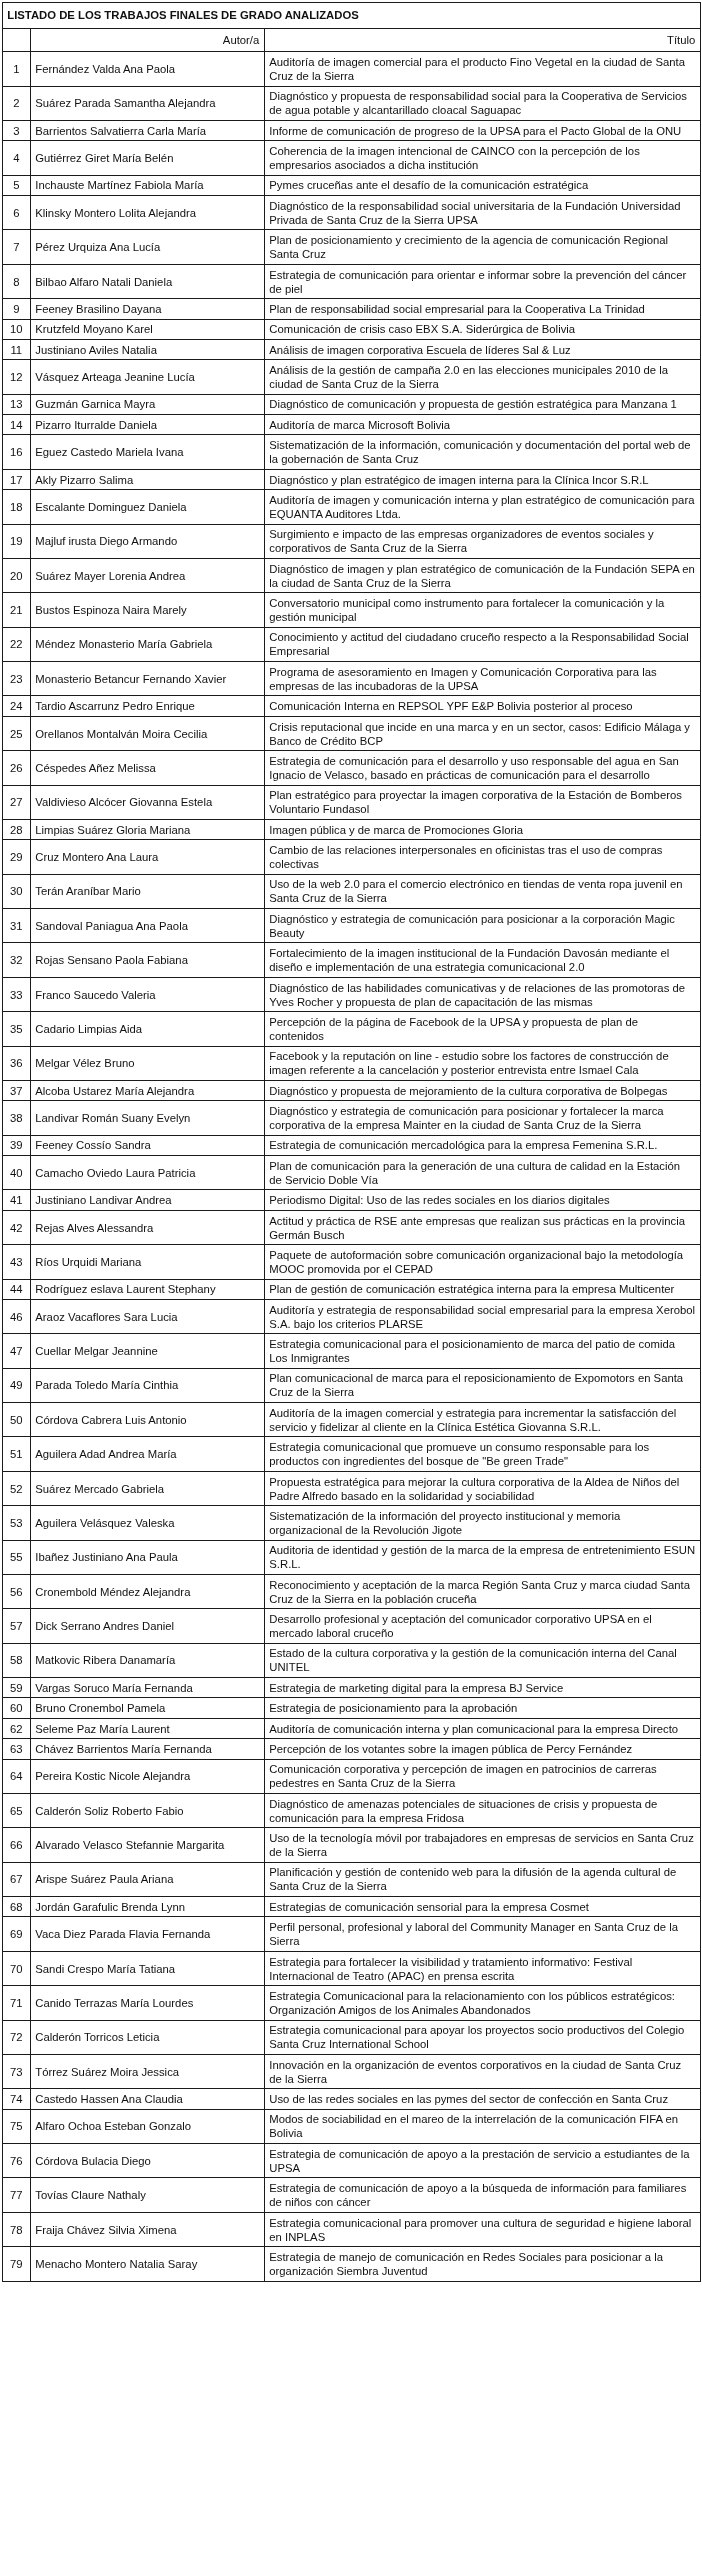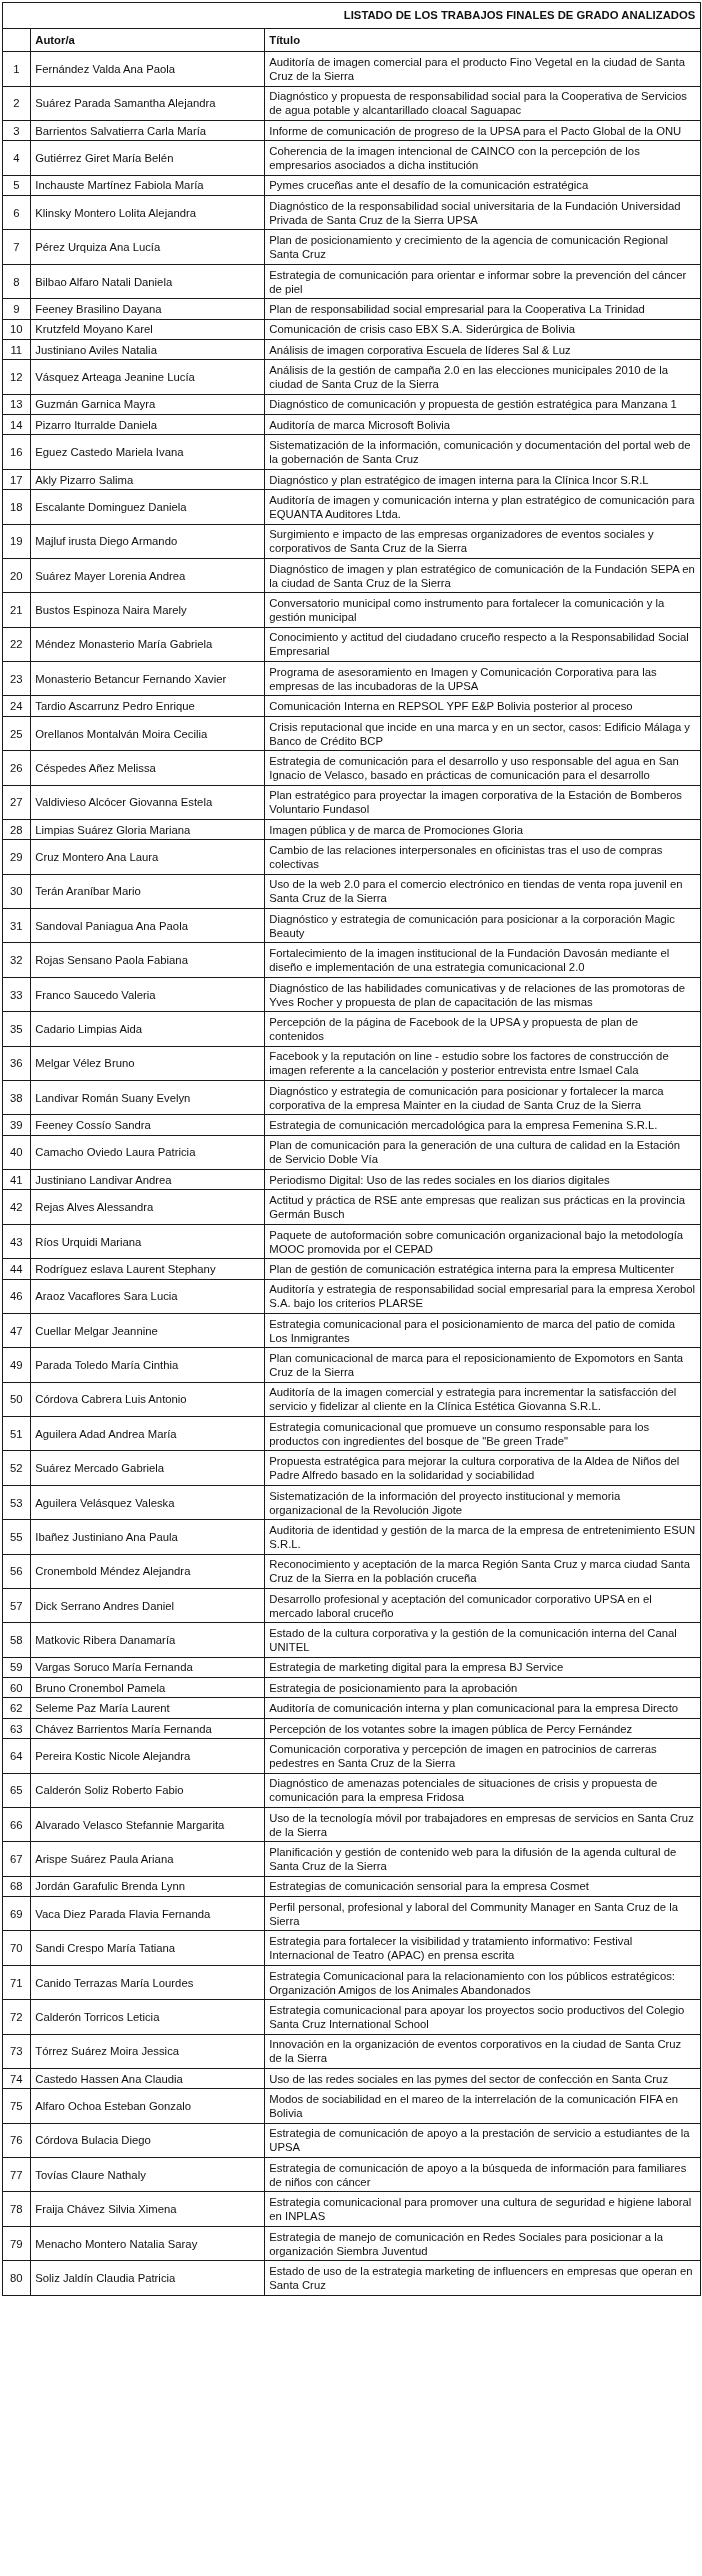--- a/index.html
+++ b/index.html
@@ -15,28 +15,28 @@
   table.listing td, table.listing th {
     border: 1.3px solid #1a1a1a;
     vertical-align: middle;
     padding: 2.7px 4.5px;
   }
   col.c-num { width: 28px; }
   col.c-author { width: 234px; }
   col.c-title { width: auto; }
   th.caption-cell {
     font-weight: bold;
-    text-align: right;
+    text-align: left;
     font-size: 11.3px;
     height: 19.7px;
     padding: 3.6px 4.5px;
   }
   th.hdr {
-    text-align: left;
-    font-weight: bold;
+    text-align: right;
+    font-weight: normal;
     height: 17px;
   }
   td.num { text-align: center; padding: 2.7px 1.8px; }
   td.author { padding-left: 4.5px; }
   td.title { padding-left: 4.5px; }
   tr.row td { height: 13.4px; }
 </style>
 </head>
 <body>
 
@@ -221,20 +221,25 @@
         <td class="num">35</td>
         <td class="author">Cadario Limpias Aida</td>
         <td class="title">Percepción de la página de Facebook de la UPSA y propuesta de plan de contenidos</td>
       </tr>
       <tr class="row">
         <td class="num">36</td>
         <td class="author">Melgar Vélez Bruno</td>
         <td class="title">Facebook y la reputación on line - estudio sobre los factores de construcción de imagen referente a la cancelación y posterior entrevista entre Ismael Cala</td>
       </tr>
       <tr class="row">
+        <td class="num">37</td>
+        <td class="author">Alcoba Ustarez María Alejandra</td>
+        <td class="title">Diagnóstico y propuesta de mejoramiento de la cultura corporativa de Bolpegas</td>
+      </tr>
+      <tr class="row">
         <td class="num">38</td>
         <td class="author">Landivar Román Suany Evelyn</td>
         <td class="title">Diagnóstico y estrategia de comunicación para posicionar y fortalecer la marca corporativa de la empresa Mainter en la ciudad de Santa Cruz de la Sierra</td>
       </tr>
       <tr class="row">
         <td class="num">39</td>
         <td class="author">Feeney Cossío Sandra</td>
         <td class="title">Estrategia de comunicación mercadológica para la empresa Femenina S.R.L.</td>
       </tr>
       <tr class="row">
@@ -409,21 +414,16 @@
       </tr>
       <tr class="row">
         <td class="num">78</td>
         <td class="author">Fraija Chávez Silvia Ximena</td>
         <td class="title">Estrategia comunicacional para promover una cultura de seguridad e higiene laboral en INPLAS</td>
       </tr>
       <tr class="row">
         <td class="num">79</td>
         <td class="author">Menacho Montero Natalia Saray</td>
         <td class="title">Estrategia de manejo de comunicación en Redes Sociales para posicionar a la organización Siembra Juventud</td>
-      </tr>
-      <tr class="row">
-        <td class="num">80</td>
-        <td class="author">Soliz Jaldín Claudia Patricia</td>
-        <td class="title">Estado de uso de la estrategia marketing de influencers en empresas que operan en Santa Cruz</td>
       </tr>
     </tbody>
 </table>
 
 
 </body></html>

